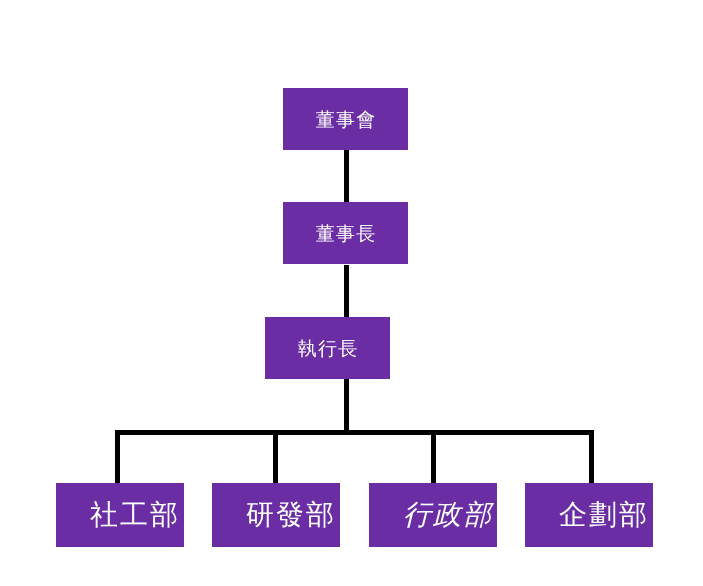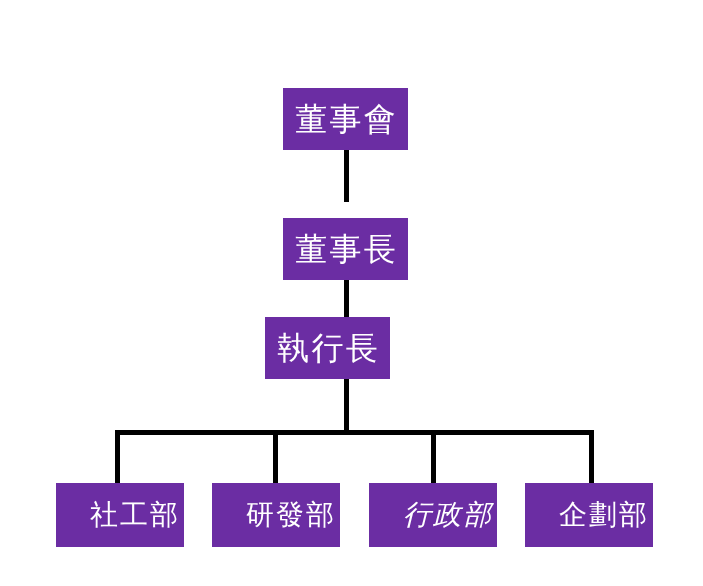--- a/index.html
+++ b/index.html
@@ -32,32 +32,32 @@
     justify-content: center;
     box-sizing: border-box;
     letter-spacing: 0.06em;
     line-height: 1;
     white-space: nowrap;
     user-select: none;
   }
 
   .node-label {
     display: block;
-    font-size: 32px;
+    font-size: 19px;
     letter-spacing: 0.07em;
     padding-left: 0.07em;
   }
 
   
   .node.level-spine {
     width: 125px;
     height: 62px;
   }
   #node-board      { left: 283px; top: 88px;  }
-  #node-chairman   { left: 283px; top: 218px; }
+  #node-chairman   { left: 283px; top: 202px; }
   #node-ceo        { left: 265px; top: 317px; }
 
   
   .node.level-dept {
     width: 128px;
     height: 64px;
     top: 483px;
   }
   #node-dept-social { left: 56px;  }
   #node-dept-rd     { left: 212px; }

